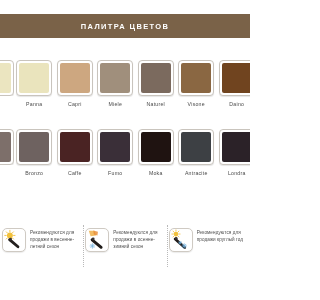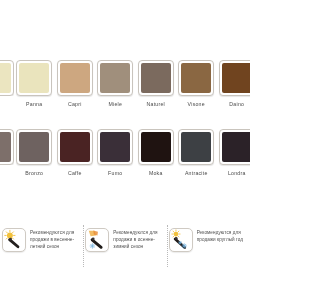--- a/index.html
+++ b/index.html
@@ -96,20 +96,23 @@
     color:#4d4d4d;
     letter-spacing:.1px;
     padding-top:2px;
   }
 </style>
 </head>
 <body>
 
 <div id="root">
 
+  <div class="header-bar">
+    <span class="header-title">ПАЛИТРА ЦВЕТОВ</span>
+  </div>
 
   <div class="palette-row" id="row-0">
       <div class="swatch-cell edge left">
         <div class="swatch-frame">
           <div class="swatch-color" style="background: rgb(235, 229, 192);"></div>
         </div>
       </div>
       <div class="swatch-cell">
         <div class="swatch-frame">
           <div class="swatch-color" style="background: rgb(234, 228, 189);"></div>

